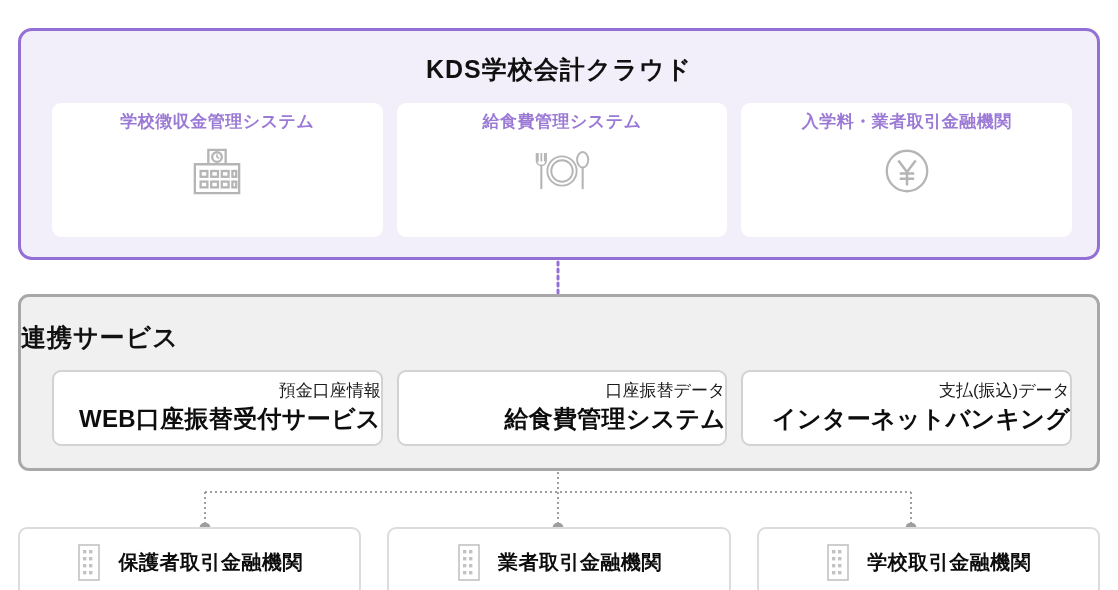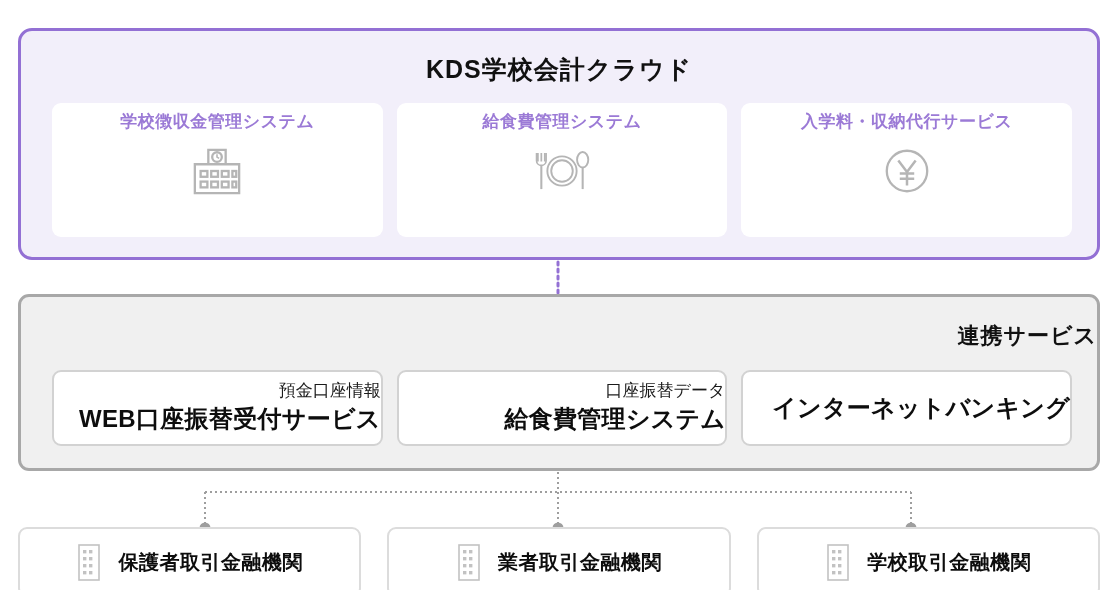--- a/index.html
+++ b/index.html
@@ -97,22 +97,22 @@
     height: 177px;
     background: #f0f0f0;
     border: 3px solid #a8a8a8;
     border-radius: 11px;
     z-index: 2;
   }
   .svc-title {
     position: absolute;
     left: 0; top: 24px;
     width: 100%;
-    text-align: right;
-    font-size: 22px;
+    text-align: left;
+    font-size: 25px;
     font-weight: bold;
     color: #111111;
     letter-spacing: 1px;
   }
   .svc-cards {
     position: absolute;
     left: 31px;
     top: 73px;
     width: 1020px;
     height: 76px;
@@ -250,21 +250,21 @@
             <circle cx="36" cy="27" r="17"></circle>
             <circle cx="36" cy="27" r="12.5"></circle>
 
             <ellipse cx="60" cy="14" rx="6.5" ry="9"></ellipse>
             <path d="M60 23 V48" stroke-width="2.4"></path>
           </svg>
         </div>
       </div>
 
       <div class="cloud-card">
-        <div class="cloud-card-label">入学料・収納代行サービス</div>
+        <div class="cloud-card-label">入学料・業者取引金融機関</div>
         <div class="cloud-card-icon">
           <svg viewBox="0 0 54 54" width="52" height="52" fill="none" stroke="#b5b5b5" stroke-width="2.4">
             <circle cx="27" cy="27" r="21"></circle>
             <path d="M18 16 L27 28 L36 16" stroke-width="2.6"></path>
             <path d="M19.5 29.5 H34.5 M19.5 35 H34.5 M27 28 V42" stroke-width="2.6"></path>
           </svg>
         </div>
       </div>
 
     </div>
@@ -279,20 +279,21 @@
         <div class="svc-card-line1">預金口座情報</div>
         <div class="svc-card-line2">WEB口座振替受付サービス</div>
       </div>
 
       <div class="svc-card">
         <div class="svc-card-line1">口座振替データ</div>
         <div class="svc-card-line2">給食費管理システム</div>
       </div>
 
       <div class="svc-card">
+        <div class="svc-card-line1">支払(振込)データ</div>
         <div class="svc-card-line2">インターネットバンキング</div>
       </div>
 
     </div>
   </section>
 
   <div class="bank-row">
 
     <div class="bank-card">
       <span class="bank-icon">

